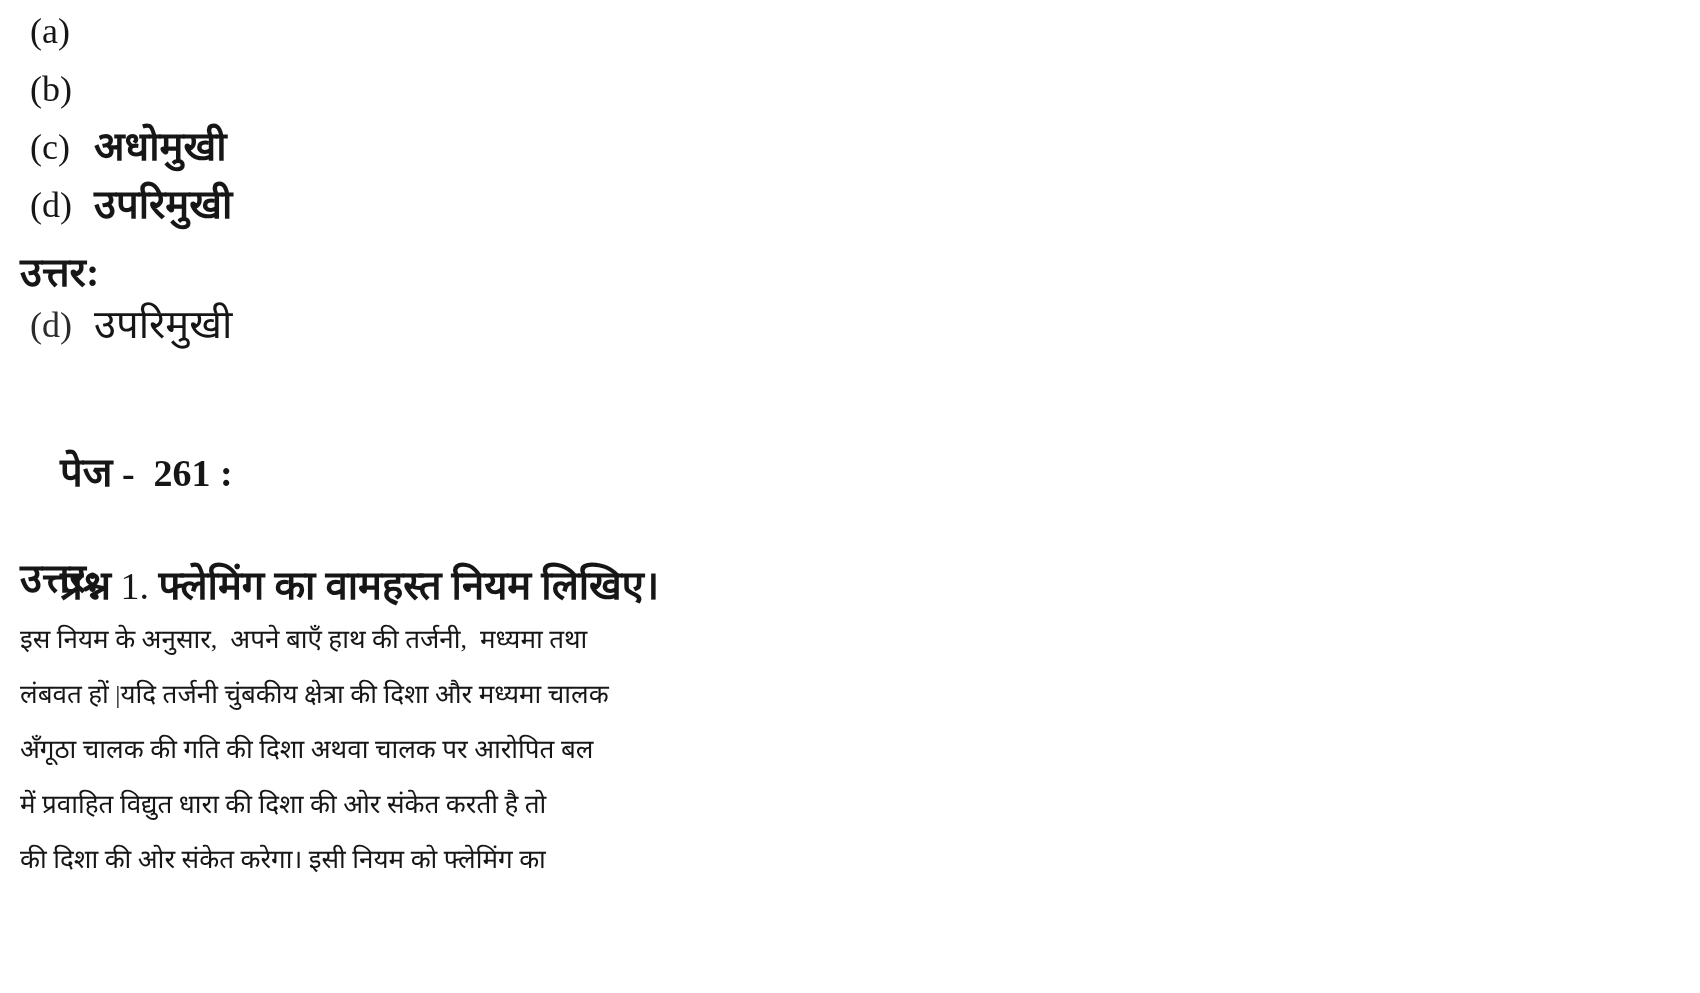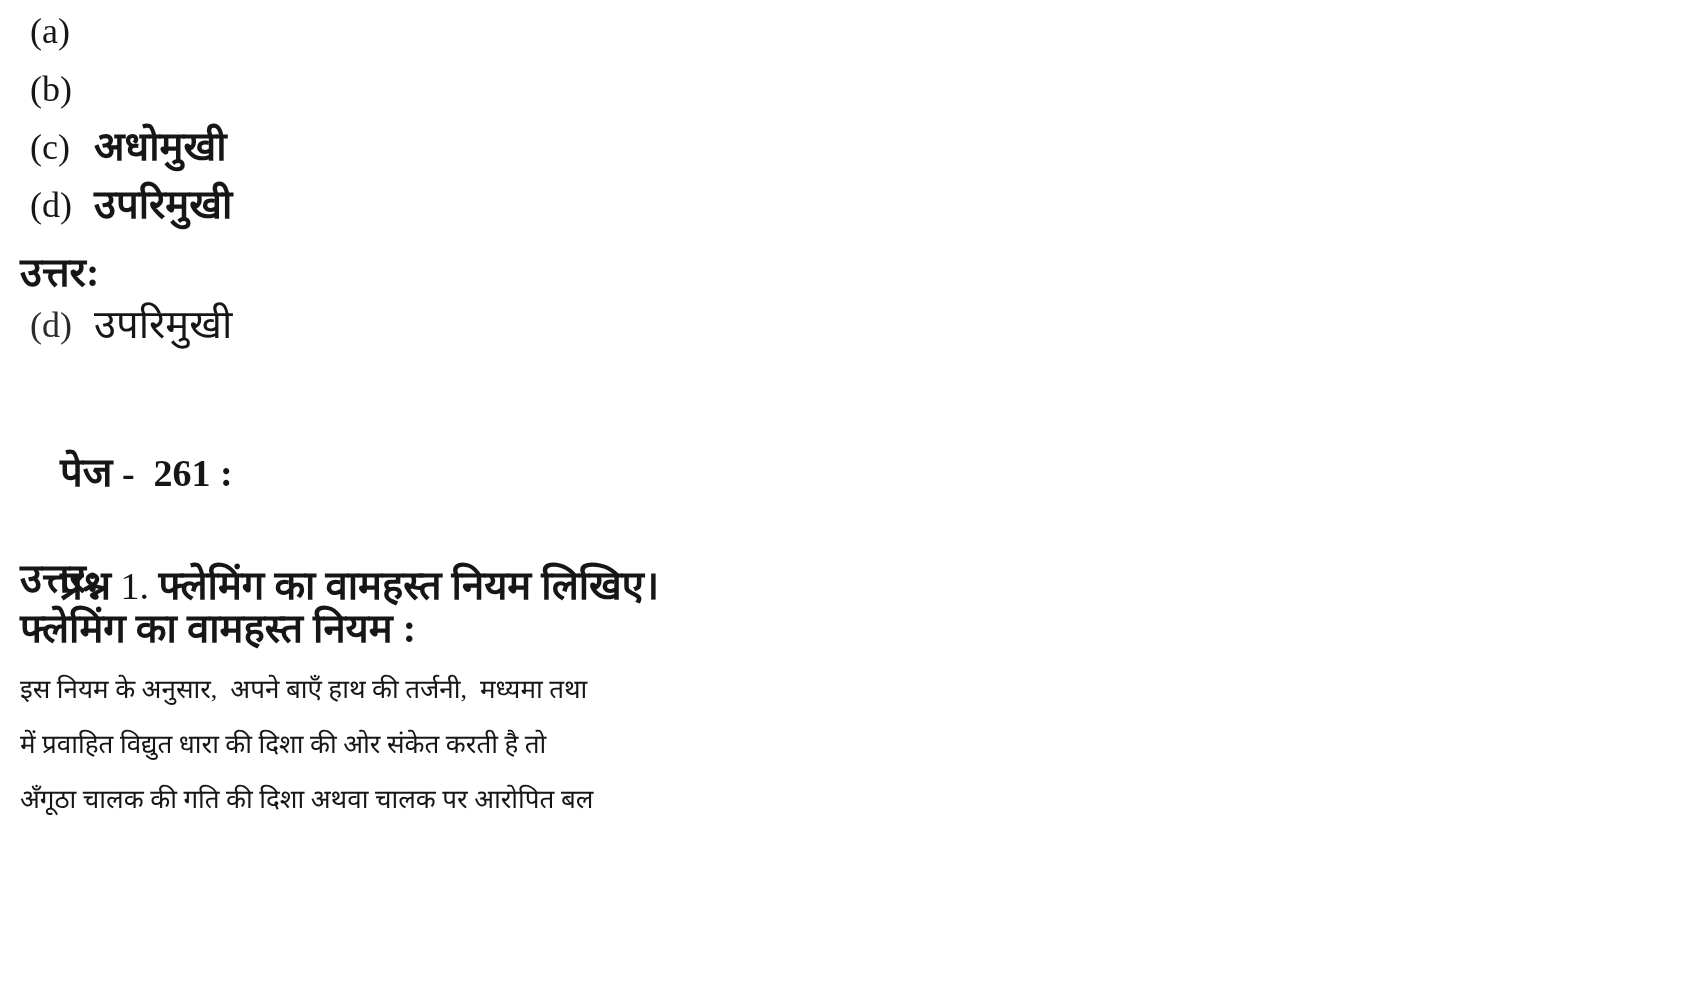--- a/index.html
+++ b/index.html
@@ -148,21 +148,22 @@
 
   <div class="page-ref">
     <span class="dev-bold">पेज</span><span class="ref-num"> -  261 :</span>
   </div>
 
   <div class="question-line">
     <span class="dev-bold">प्रश्न</span><span class="q-num"> 1. </span><span class="dev-bold">फ्लेमिंग का वामहस्त नियम लिखिए।</span>
   </div>
 
   <div class="answer2-label">उत्तर:</div>
-  <div class="answer-heading">फ्लेमिंग का वामहस्त नियम :</div>
 
   <div class="body-text">
     <div class="body-line">इस नियम के अनुसार,  अपने बाएँ हाथ की तर्जनी,  मध्यमा तथा</div>
+    <div class="body-line">लंबवत हों |यदि तर्जनी चुंबकीय क्षेत्रा की दिशा और मध्यमा चालक</div>
+    <div class="body-line">अँगूठा चालक की गति की दिशा अथवा चालक पर आरोपित बल</div>
     <div class="body-line">में प्रवाहित विद्युत धारा की दिशा की ओर संकेत करती है तो</div>
-    <div class="body-line">अँगूठा चालक की गति की दिशा अथवा चालक पर आरोपित बल</div>
+    <div class="body-line">की दिशा की ओर संकेत करेगा। इसी नियम को फ्लेमिंग का</div>
   </div>
 
 </div>
 
 </body></html>

